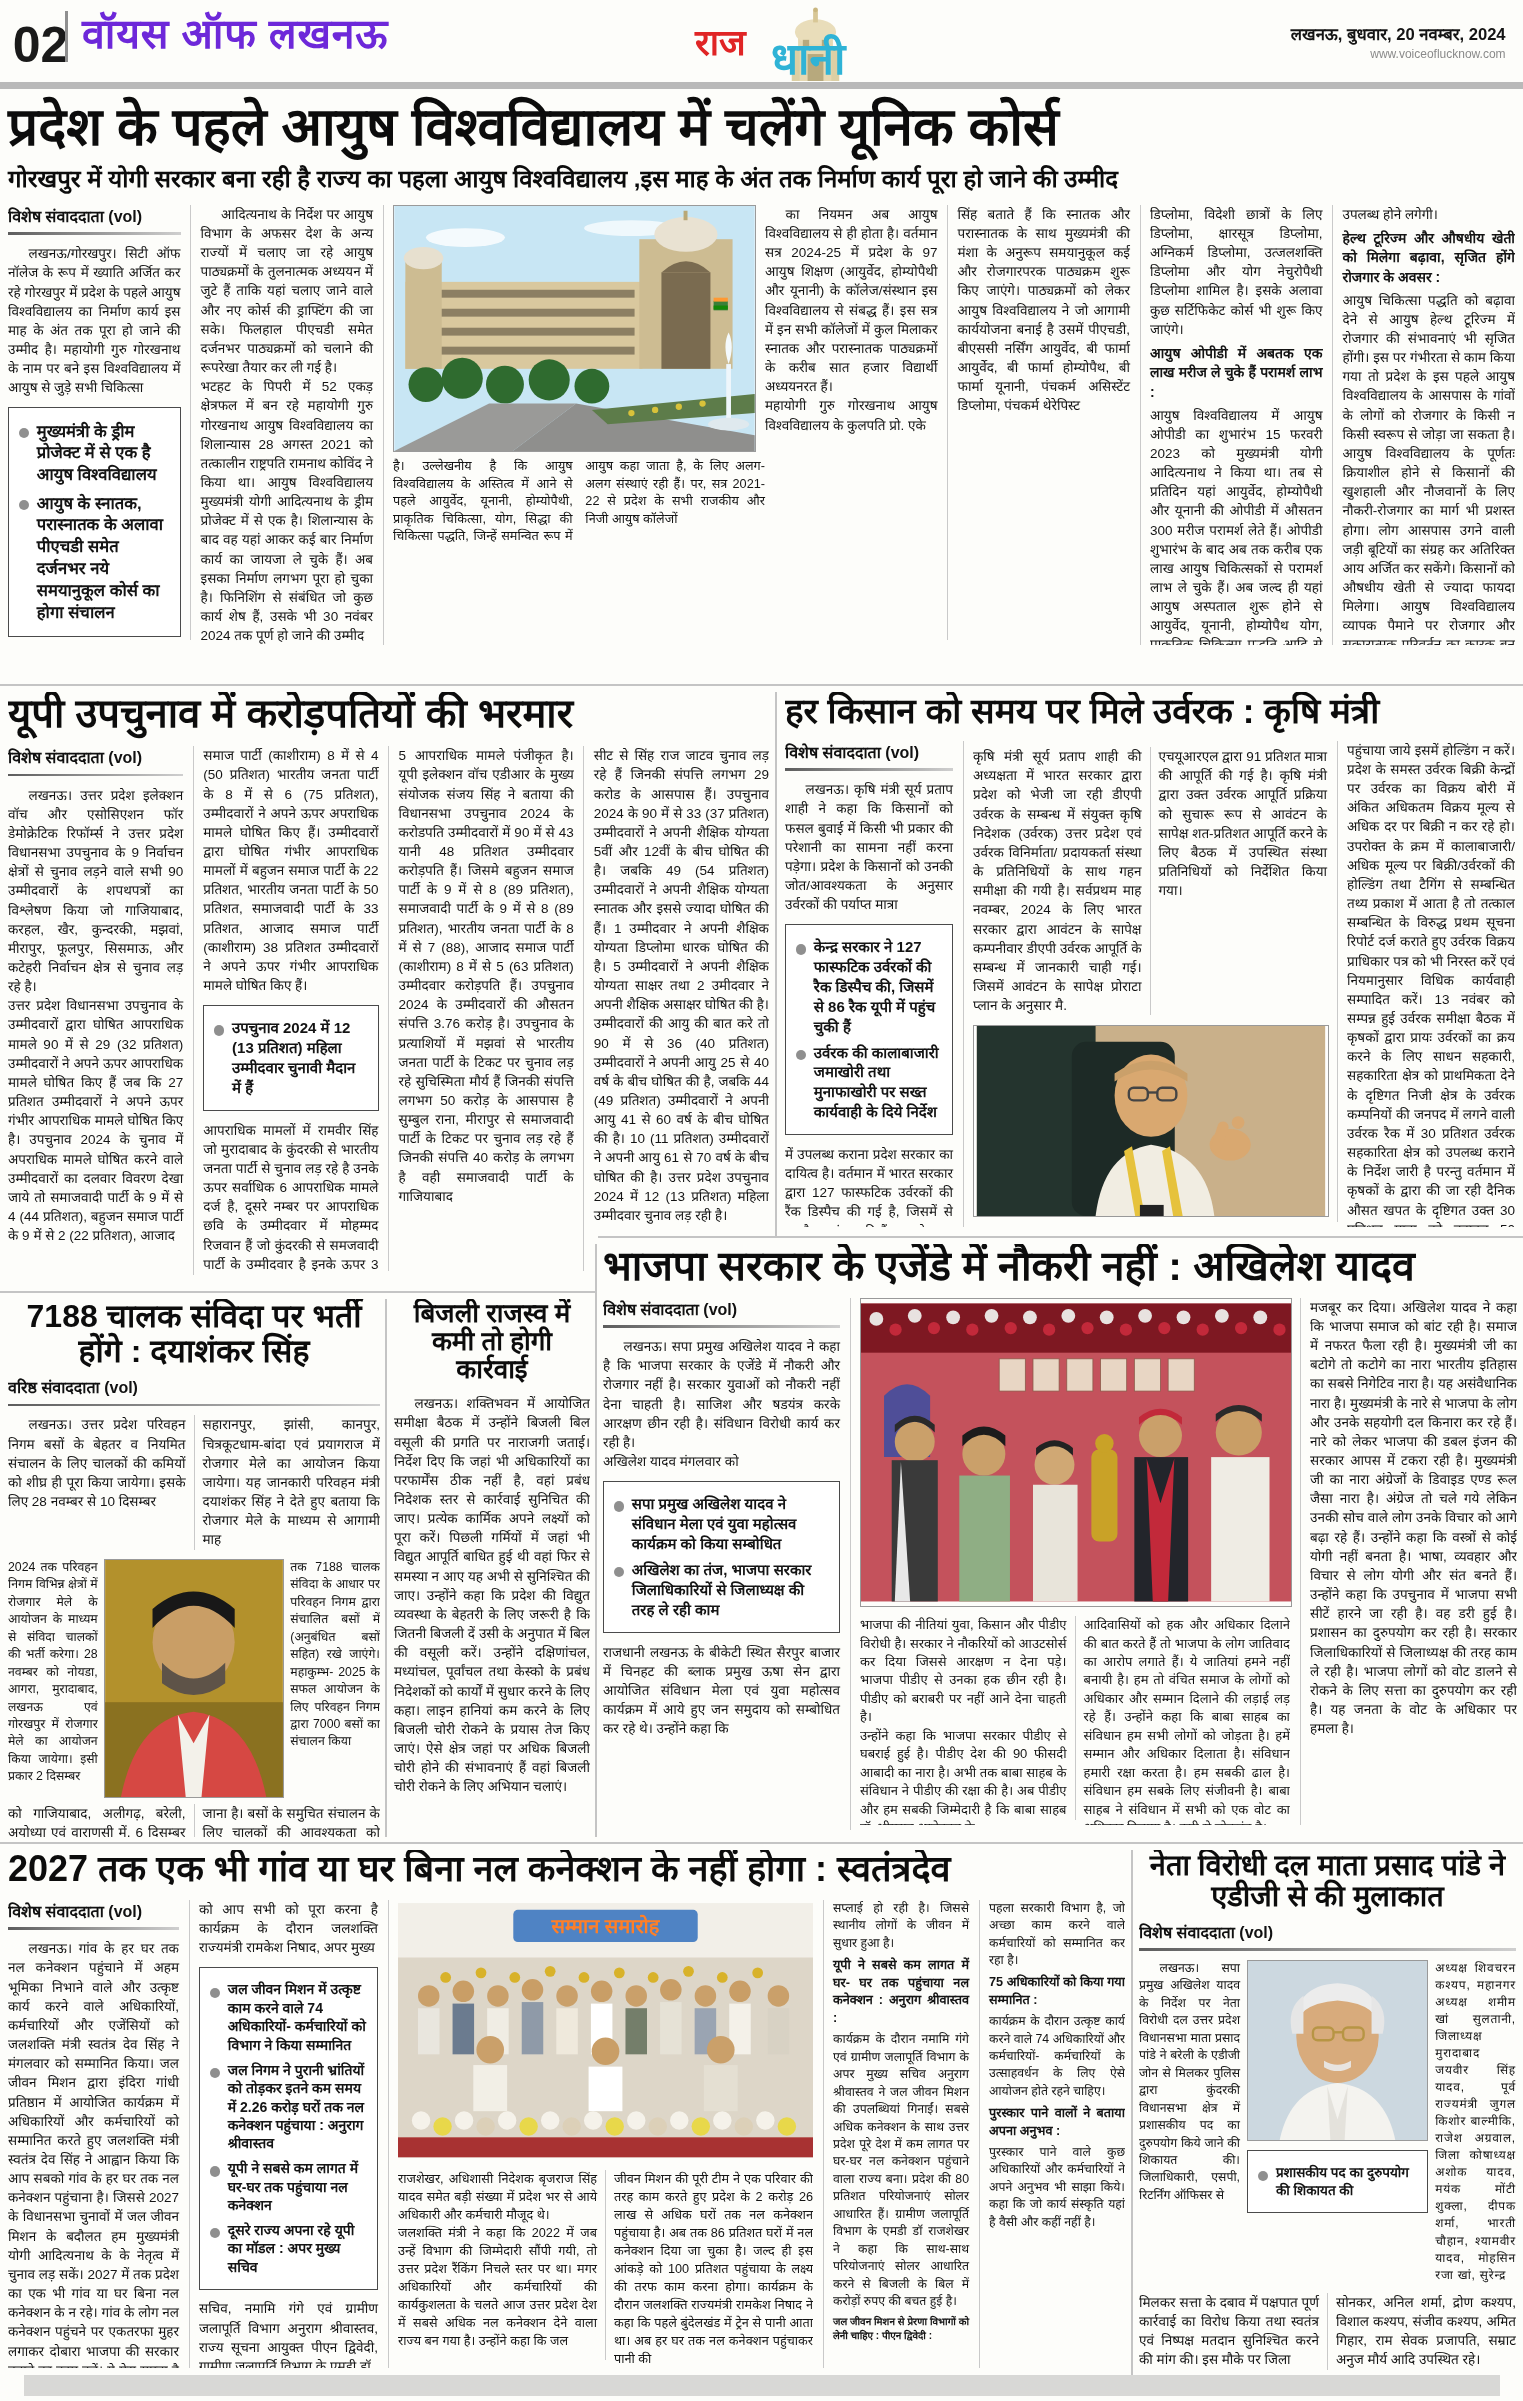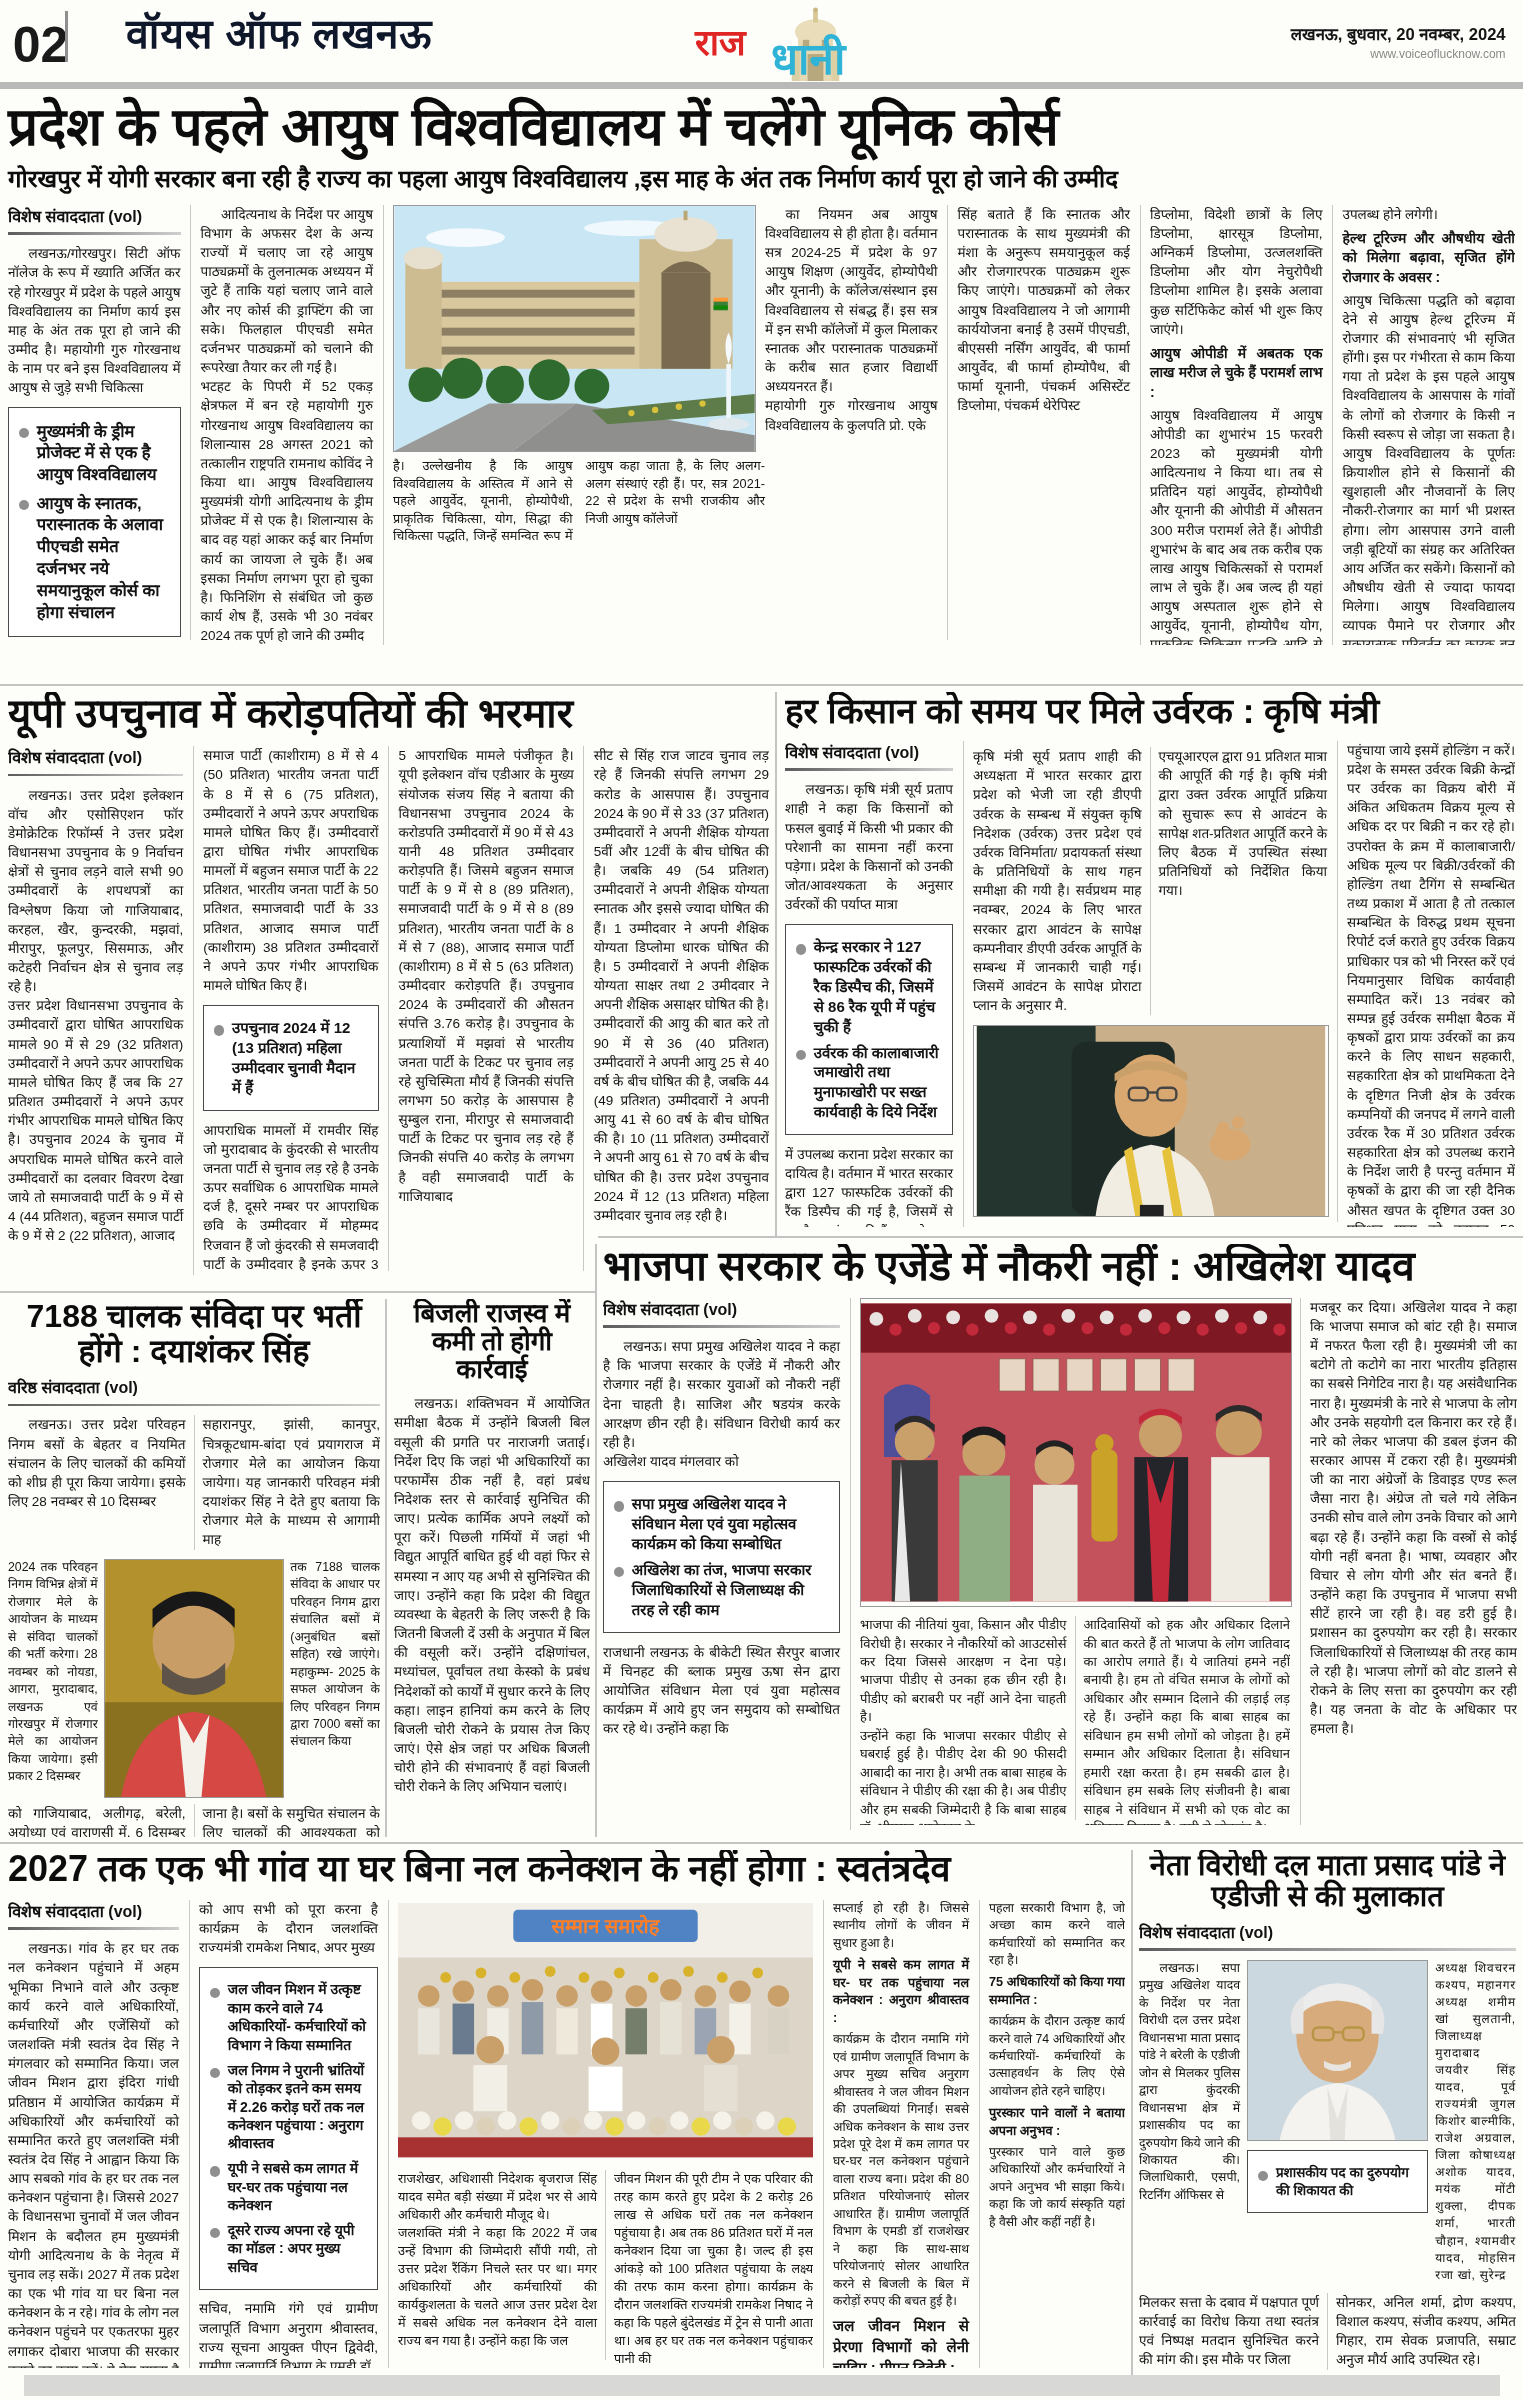--- a/index.html
+++ b/index.html
@@ -1,20 +1,20 @@
 <!DOCTYPE html>
 <html style="font-size:12.7px"><head>
 <meta charset="utf-8">
 <style>
   html,body{margin:0;padding:0;background:#e8e8e8;font-family:"Liberation Sans","DejaVu Sans",sans-serif;}
   .page{position:relative;width:1523px;height:2401px;background:#fdfdfa;color:#141414;overflow:hidden;margin:0 auto;}
   
   .pgnum{position:absolute;left:12.7px;top:20px;font-size:50px;font-weight:800;color:#1a1a1a;line-height:1;}
   .pgbar{position:absolute;left:65px;top:11px;width:3.2px;height:51px;background:#8f8f8f;}
-  .mast{position:absolute;left:82px;top:14.2px;font-size:41px;font-weight:800;color:#0f172a;line-height:1;letter-spacing:0.8px;margin-left:44px;}
+  .mast{position:absolute;left:82px;top:14.2px;font-size:41px;font-weight:800;color:#6d28d9;line-height:1;letter-spacing:0.8px;}
   .logo{position:absolute;left:695px;top:4.7px;width:206px;height:76px;}
   .logo .lr{position:absolute;left:0;top:20.6px;font-size:36px;font-weight:800;color:#e02525;line-height:1;}
   .logo .lb{position:absolute;left:76px;top:32px;font-size:44px;font-weight:800;color:#2fb3d6;line-height:1;}
   .dateline{position:absolute;right:17.4px;top:22px;font-size:16.6px;font-weight:700;text-align:right;}
   .site{position:absolute;right:17.4px;top:47px;font-size:12px;color:#8a8a8a;text-align:right;}
   .graybar{position:absolute;left:0;top:82px;width:1523px;height:7.1px;background:#b9b9b9;}
   
   .hl{font-weight:800;color:#0c0c0c;line-height:1.08;}
   .by{font-weight:700;font-size:16px;color:#111;}
   .byrule{height:2.4px;background:linear-gradient(90deg,#5d5d5d,#cfcfcf);margin:5.5px 0 9.5px 0;}
@@ -456,21 +456,21 @@
         <div class="minirow" style="height:195px;overflow:hidden;">
           <div class="tx noind" style="font-size:12.7px;">राजशेखर, अधिशासी निदेशक बृजराज सिंह यादव समेत बड़ी संख्या में प्रदेश भर से आये अधिकारी और कर्मचारी मौजूद थे।
 जलशक्ति मंत्री ने कहा कि 2022 में जब उन्हें विभाग की जिम्मेदारी सौंपी गयी, तो उत्तर प्रदेश रैंकिंग निचले स्तर पर था। मगर अधिकारियों और कर्मचारियों की कार्यकुशलता के चलते आज उत्तर प्रदेश देश में सबसे अधिक नल कनेक्शन देने वाला राज्य बन गया है। उन्होंने कहा कि जल</div>
           <div class="tx noind" style="font-size:12.7px;">जीवन मिशन की पूरी टीम ने एक परिवार की तरह काम करते हुए प्रदेश के 2 करोड़ 26 लाख से अधिक घरों तक नल कनेक्शन पहुंचाया है। अब तक 86 प्रतिशत घरों में नल कनेक्शन दिया जा चुका है। जल्द ही इस आंकड़े को 100 प्रतिशत पहुंचाया के लक्ष्य की तरफ काम करना होगा। कार्यक्रम के दौरान जलशक्ति राज्यमंत्री रामकेश निषाद ने कहा कि पहले बुंदेलखंड में ट्रेन से पानी आता था। अब हर घर तक नल कनेक्शन पहुंचाकर पानी की</div>
         </div>
       </div>
       <div style="flex:0 0 136px;">
         <div class="tx noind" style="font-size:12.3px;">सप्लाई हो रही है। जिससे स्थानीय लोगों के जीवन में सुधार हुआ है।</div>
         <div class="lead" style="font-size:12.7px;">यूपी ने सबसे कम लागत में घर- घर तक पहुंचाया नल कनेक्शन : अनुराग श्रीवास्तव :</div>
         <div class="tx noind" style="font-size:12.3px;">कार्यक्रम के दौरान नमामि गंगे एवं ग्रामीण जलापूर्ति विभाग के अपर मुख्य सचिव अनुराग श्रीवास्तव ने जल जीवन मिशन की उपलब्धियां गिनाईं। सबसे अधिक कनेक्शन के साथ उत्तर प्रदेश पूरे देश में कम लागत पर घर-घर नल कनेक्शन पहुंचाने वाला राज्य बना। प्रदेश की 80 प्रतिशत परियोजनाएं सोलर आधारित हैं। ग्रामीण जलापूर्ति विभाग के एमडी डॉ राजशेखर ने कहा कि साथ-साथ परियोजनाएं सोलर आधारित करने से बिजली के बिल में करोड़ों रुपए की बचत हुई है।</div>
-        <div class="lead" style="font-size:15px;">जल जीवन मिशन से प्रेरणा विभागों को लेनी चाहिए : पीएन द्विवेदी :</div>
+        <div class="lead" style="font-size:10px;">जल जीवन मिशन से प्रेरणा विभागों को लेनी चाहिए : पीएन द्विवेदी :</div>
 
       </div>
       <div style="flex:0 0 136px;">
         <div class="tx noind" style="font-size:12.3px;">पहला सरकारी विभाग है, जो अच्छा काम करने वाले कर्मचारियों को सम्मानित कर रहा है।</div>
         <div class="lead" style="font-size:12.7px;">75 अधिकारियों को किया गया सम्मानित :</div>
         <div class="tx noind" style="font-size:12.3px;">कार्यक्रम के दौरान उत्कृष्ट कार्य करने वाले 74 अधिकारियों और कर्मचारियों- कर्मचारियों के उत्साहवर्धन के लिए ऐसे आयोजन होते रहने चाहिए।</div>
         <div class="lead" style="font-size:12.7px;">पुरस्कार पाने वालों ने बताया अपना अनुभव :</div>
         <div class="tx noind" style="font-size:12.3px;">पुरस्कार पाने वाले कुछ अधिकारियों और कर्मचारियों ने अपने अनुभव भी साझा किये। कहा कि जो कार्य संस्कृति यहां है वैसी और कहीं नहीं है।</div>
       </div>
     </div>

